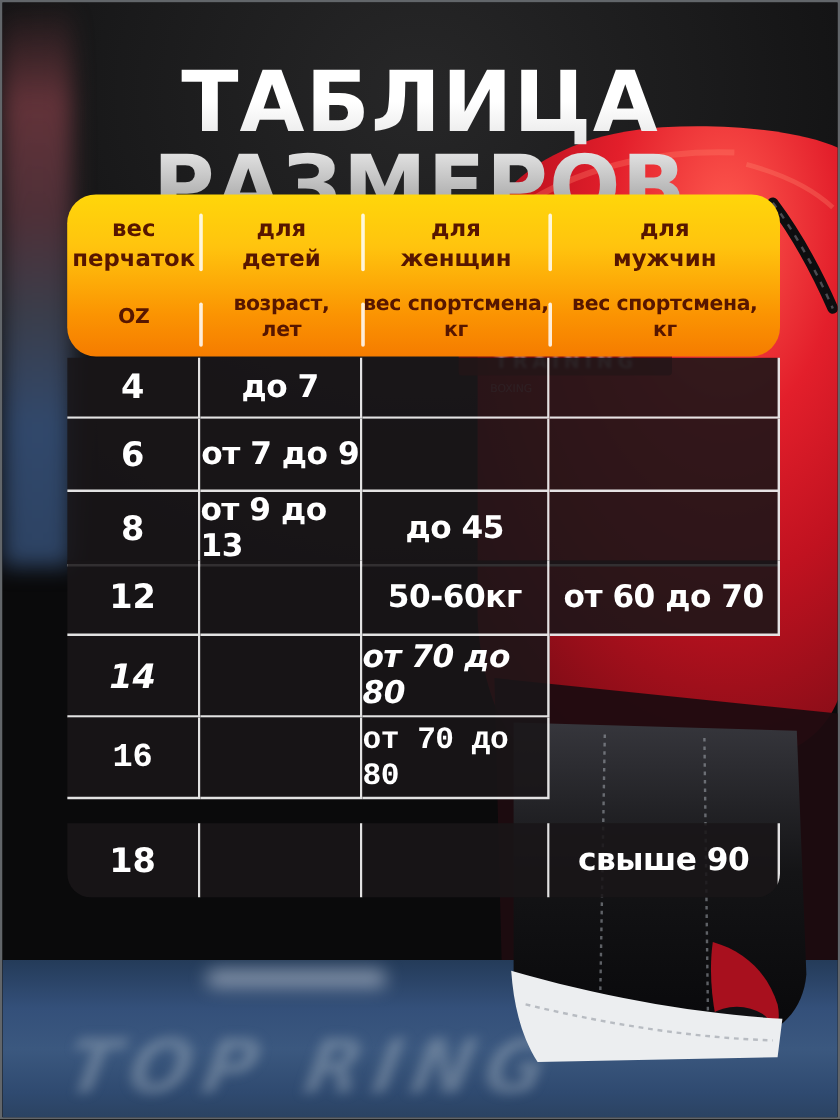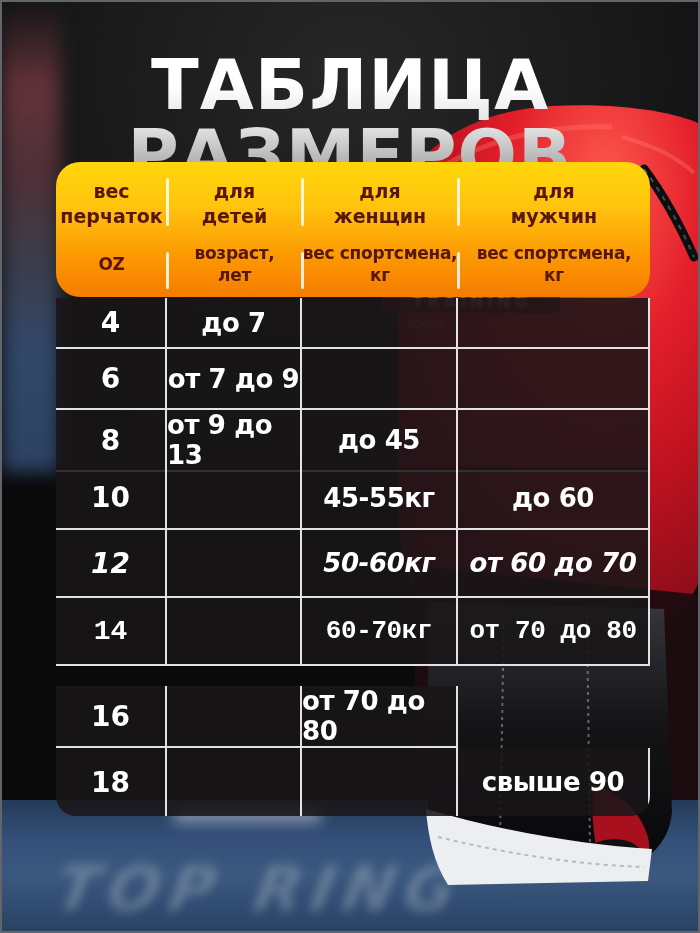--- a/index.html
+++ b/index.html
@@ -150,35 +150,28 @@
       <div class="cell"></div>
       <div class="cell"></div>
     </div>
     <div class="trow">
       <div class="cell c-oz">8</div>
       <div class="cell">от 9 до 13</div>
       <div class="cell">до 45</div>
       <div class="cell"></div>
     </div>
     <div class="trow">
-      <div class="cell c-oz">10</div>
-      <div class="cell"></div>
-      <div class="cell">45-55кг</div>
-      <div class="cell">до 60</div>
-    </div>
-    <div class="trow">
       <div class="cell c-oz">12</div>
       <div class="cell"></div>
       <div class="cell">50-60кг</div>
       <div class="cell">от 60 до 70</div>
     </div>
     <div class="trow">
       <div class="cell c-oz">14</div>
       <div class="cell"></div>
-      <div class="cell">60-70кг</div>
       <div class="cell">от 70 до 80</div>
     </div>
     <div class="trow">
       <div class="cell c-oz">16</div>
       <div class="cell"></div>
       <div class="cell">от 70 до 80</div>
     </div>
     <div class="trow">
       <div class="cell c-oz">18</div>
       <div class="cell"></div>

